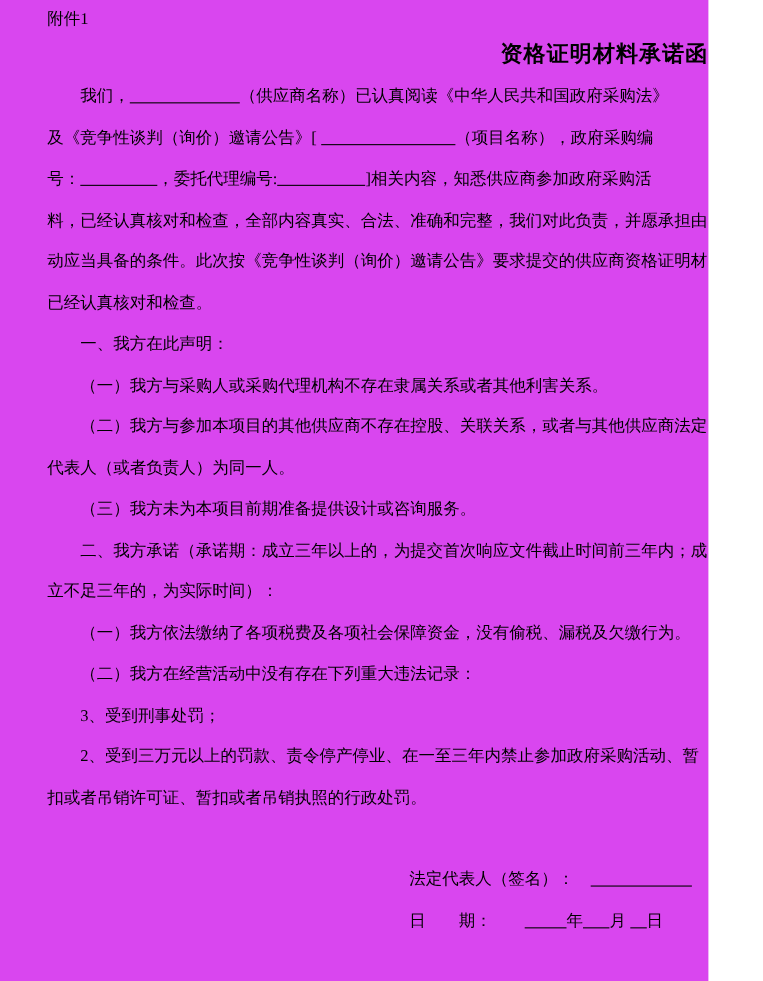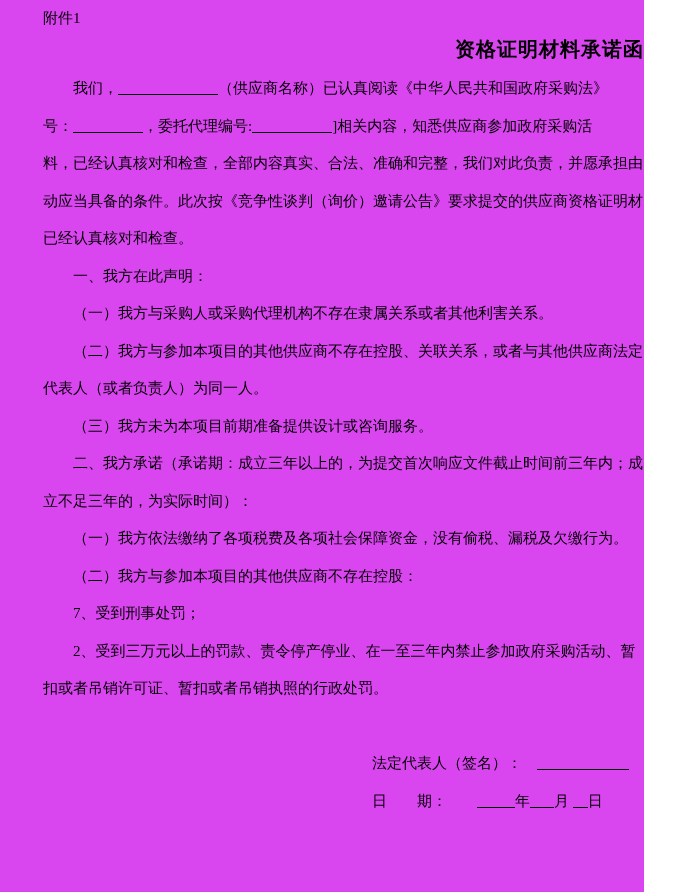--- a/index.html
+++ b/index.html
@@ -54,34 +54,35 @@
   }
 </style>
 </head>
 <body>
 
 <div class="page">
   <div class="attachment">附件1</div>
   <h1 class="doc-title">资格证明材料承诺函</h1>
   <div class="doc-body" id="doc-body">
       <div class="line indent"><span>我们，</span><span class="blank" style="width: 100px;"></span><span>（供应商名称）已认真阅读《中华人民共和国政府采购法》</span></div>
+      <div class="line"><span>及《竞争性谈判（询价）邀请公告》[ </span><span class="blank" style="width: 122px;"></span><span>（项目名称），政府采购编</span></div>
       <div class="line"><span>号：</span><span class="blank" style="width: 70px;"></span><span>，委托代理编号:</span><span class="blank" style="width: 80px;"></span><span>]相关内容，知悉供应商参加政府采购活</span></div>
       <div class="line"><span>料，已经认真核对和检查，全部内容真实、合法、准确和完整，我们对此负责，并愿承担由</span></div>
       <div class="line"><span>动应当具备的条件。此次按《竞争性谈判（询价）邀请公告》要求提交的供应商资格证明材</span></div>
       <div class="line"><span>已经认真核对和检查。</span></div>
       <div class="line indent"><span>一、我方在此声明：</span></div>
       <div class="line indent"><span>（一）我方与采购人或采购代理机构不存在隶属关系或者其他利害关系。</span></div>
       <div class="line indent"><span>（二）我方与参加本项目的其他供应商不存在控股、关联关系，或者与其他供应商法定</span></div>
       <div class="line"><span>代表人（或者负责人）为同一人。</span></div>
       <div class="line indent"><span>（三）我方未为本项目前期准备提供设计或咨询服务。</span></div>
       <div class="line indent"><span>二、我方承诺（承诺期：成立三年以上的，为提交首次响应文件截止时间前三年内；成</span></div>
       <div class="line"><span>立不足三年的，为实际时间）：</span></div>
       <div class="line indent"><span>（一）我方依法缴纳了各项税费及各项社会保障资金，没有偷税、漏税及欠缴行为。</span></div>
-      <div class="line indent"><span>（二）我方与参加本项目的其他供应商不存在控股：</span></div>
-      <div class="line indent"><span>7、受到刑事处罚；</span></div>
+      <div class="line indent"><span>（二）我方在经营活动中没有存在下列重大违法记录：</span></div>
+      <div class="line indent"><span>3、受到刑事处罚；</span></div>
       <div class="line indent"><span>2、受到三万元以上的罚款、责令停产停业、在一至三年内禁止参加政府采购活动、暂</span></div>
       <div class="line"><span>扣或者吊销许可证、暂扣或者吊销执照的行政处罚。</span></div>
     </div>
   <div class="signature" id="signature-block">
       <div class="line"><span>法定代表人（签名）：</span><span>　</span><span class="blank" style="width: 92px;"></span></div>
       <div class="line"><span>日　　期：</span><span>　　</span><span class="blank" style="width: 38px;"></span><span>年</span><span class="blank" style="width: 24px;"></span><span>月</span><span> </span><span class="blank" style="width: 15px;"></span><span>日</span></div>
     </div>
 </div>
 
 </body></html>

